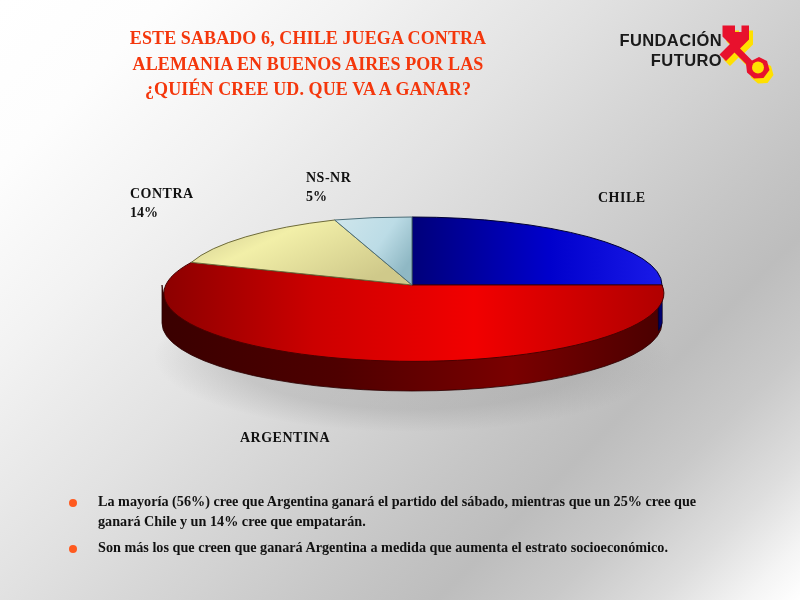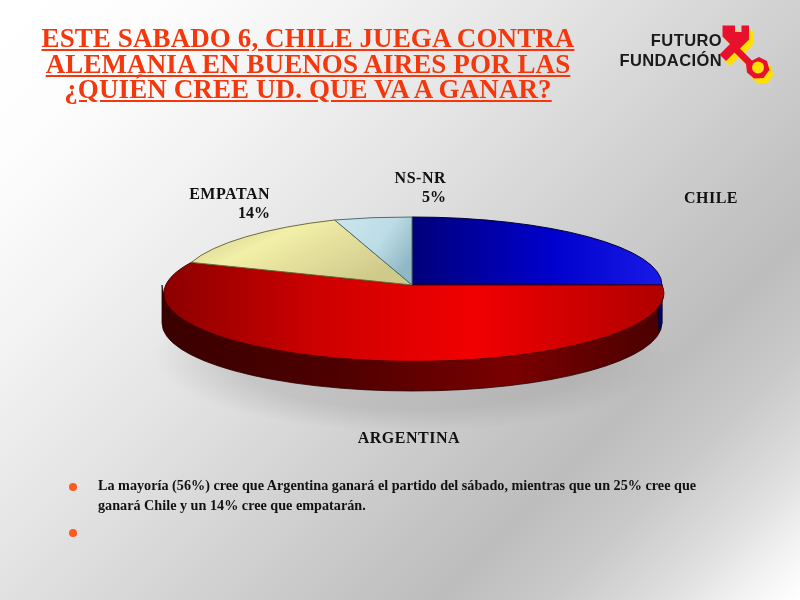--- a/index.html
+++ b/index.html
@@ -36,24 +36,23 @@
   
   #title {
     position: absolute;
     left: 8px;
     top: 26px;
     width: 600px;
     text-align: center;
     color: #F4370C;
     font-family: "Liberation Serif", serif;
     font-weight: bold;
-    font-size: 27px;
+    font-size: 18px;
     line-height: 25.5px;
     letter-spacing: 0.1px;
-    text-decoration: underline;
   }
   #title .tline { display: block; white-space: nowrap; }
 
   
   #logo {
     position: absolute;
     left: 600px;
     top: 22px;
     width: 196px;
     height: 70px;
@@ -83,41 +82,41 @@
     position: absolute;
     left: 110px;
     top: 160px;
     width: 610px;
     height: 300px;
   }
   #pie-svg { position: absolute; left: 0; top: 0; }
 
   .pie-label {
     position: absolute;
-    text-align: right;
-    font-family: "Liberation Serif", serif;
-    font-weight: bold;
-    font-size: 16px;
+    text-align: left;
+    font-family: "Liberation Serif", serif;
+    font-weight: bold;
+    font-size: 14px;
     line-height: 19px;
     color: #111111;
     white-space: nowrap;
   }
   .pie-label .pl-name { display: block; letter-spacing: 0.5px; }
   .pie-label .pl-val  { display: block; }
 
   #label-empatan  { left: 20px;  top: 24px;  width: 140px; }
   #label-nsnr     { left: 196px; top: 8px;   width: 140px; }
   #label-chile    { left: 488px; top: 28px;  width: 140px; }
   #label-argentina{ left: 130px; top: 268px; width: 220px; }
 
   
   #bullets {
     position: absolute;
     left: 60px;
-    top: 476px;
+    top: 492px;
     width: 680px;
   }
   .bullet-row {
     position: relative;
     padding-left: 38px;
     margin-bottom: 7px;
   }
   .bullet-dot {
     position: absolute;
     left: 9px;
@@ -141,22 +140,22 @@
 <div id="slide">
 
   <div id="title">
     <span class="tline">ESTE SABADO 6, CHILE JUEGA CONTRA</span>
     <span class="tline">ALEMANIA EN BUENOS AIRES POR LAS</span>
     <span class="tline">¿QUIÉN CREE UD. QUE VA A GANAR?</span>
   </div>
 
   <div id="logo">
     <div id="logo-text">
+      <span>FUNDACIÓN</span>
       <span>FUTURO</span>
-      <span>FUNDACIÓN</span>
     </div>
     <svg id="key-icon" width="72" height="74" viewBox="0 0 72 74">
 
       <g transform="translate(4,5)">
         <path d="M6.5 5.5 L19 5.5 L19 12 L25.5 12 L25.5 5.5 L33 5.5 L33 19.5
                  L24 28.5 L36 40.5 L43 37 L51 41 L53.5 50 L47.5 58 L38 58.5
                  L31 52.5 L30 44 L18.5 32.5 L10 41 L3.5 34.5 L14 24 L6.5 16.5 Z" fill="#FFE000"></path>
       </g>
 
       <g transform="translate(0,0)">
@@ -225,21 +224,21 @@
       <path d="M 302 125 L 302 57 A 250 68 0 0 1 552 125 Z" fill="url(#gBlueTop)" stroke="#000033" stroke-width="1"></path>
 
       <path d="M 302 125 L 552 125 A 250 68 0 1 1 81.3 102.4 Z" fill="url(#gRedTop)" stroke="#4a0000" stroke-width="1"></path>
 
       <path d="M 302 125 L 81.3 102.4 A 250 68 0 0 1 224.7 60.0 Z" fill="url(#gYellowTop)" stroke="#6e6b3a" stroke-width="1"></path>
 
       <path d="M 302 125 L 224.7 60.0 A 250 68 0 0 1 302 57 Z" fill="url(#gCyanTop)" stroke="#4c6d77" stroke-width="1"></path>
     </svg>
 
     <div class="pie-label" id="label-empatan">
-      <span class="pl-name">EMPATAN</span>
+      <span class="pl-name">CONTRA</span>
       <span class="pl-val">14%</span>
     </div>
 
     <div class="pie-label" id="label-nsnr">
       <span class="pl-name">NS-NR</span>
       <span class="pl-val">5%</span>
     </div>
 
     <div class="pie-label" id="label-chile">
       <span class="pl-name">CHILE</span>
@@ -250,16 +249,17 @@
     </div>
   </div>
 
   <div id="bullets">
     <div class="bullet-row">
       <span class="bullet-dot"></span>
       <span class="bullet-text">La mayoría (56%) cree que Argentina ganará el partido del sábado, mientras que un 25% cree que ganará Chile y un 14% cree que empatarán.</span>
     </div>
     <div class="bullet-row">
       <span class="bullet-dot"></span>
+      <span class="bullet-text">Son más los que creen que ganará Argentina a medida que aumenta el estrato socioeconómico.</span>
     </div>
   </div>
 
 </div>
 
 </body></html>

